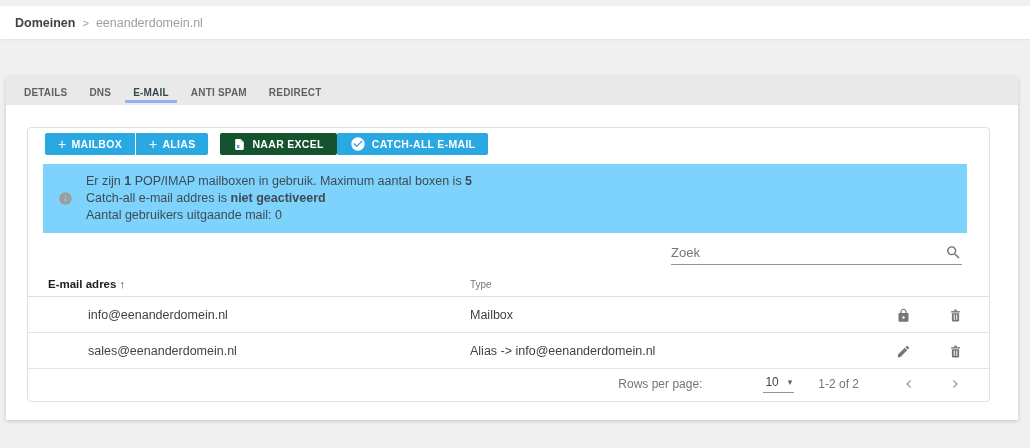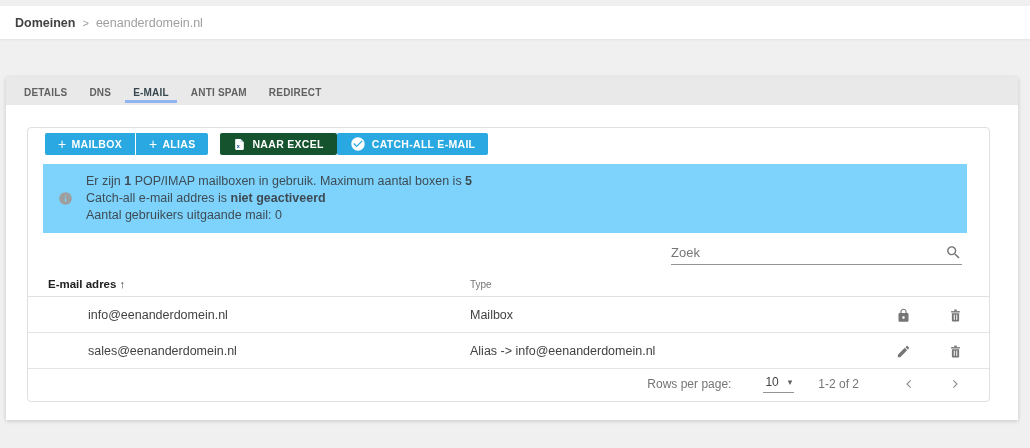--- a/index.html
+++ b/index.html
@@ -92,21 +92,21 @@
 
   
   .pager{
     position:absolute;left:0;right:0;bottom:0;height:35px;
     display:flex;align-items:center;justify-content:flex-end;
     font-size:12px;color:#757575;
   }
   .pager-label{margin-right:32px;}
   .pager-select{
     display:flex;align-items:center;border-bottom:1px solid #949494;
-    padding:0 2px 3px 2px;cursor:pointer;color:#424242;
+    padding:0 2px 3px 2px;cursor:pointer;color:#424242;margin-left:29px;
   }
   .pager-select .caret{font-size:9px;color:#616161;margin-left:9px;}
   .pager-range{margin-left:24px;}
   .pager-prev{margin-left:38px;}
   .pager-next{margin-left:22px;margin-right:22px;}
   .pager-nav{width:24px;height:24px;display:flex;align-items:center;justify-content:center;cursor:pointer;}
 </style>
 </head>
 <body>
 

